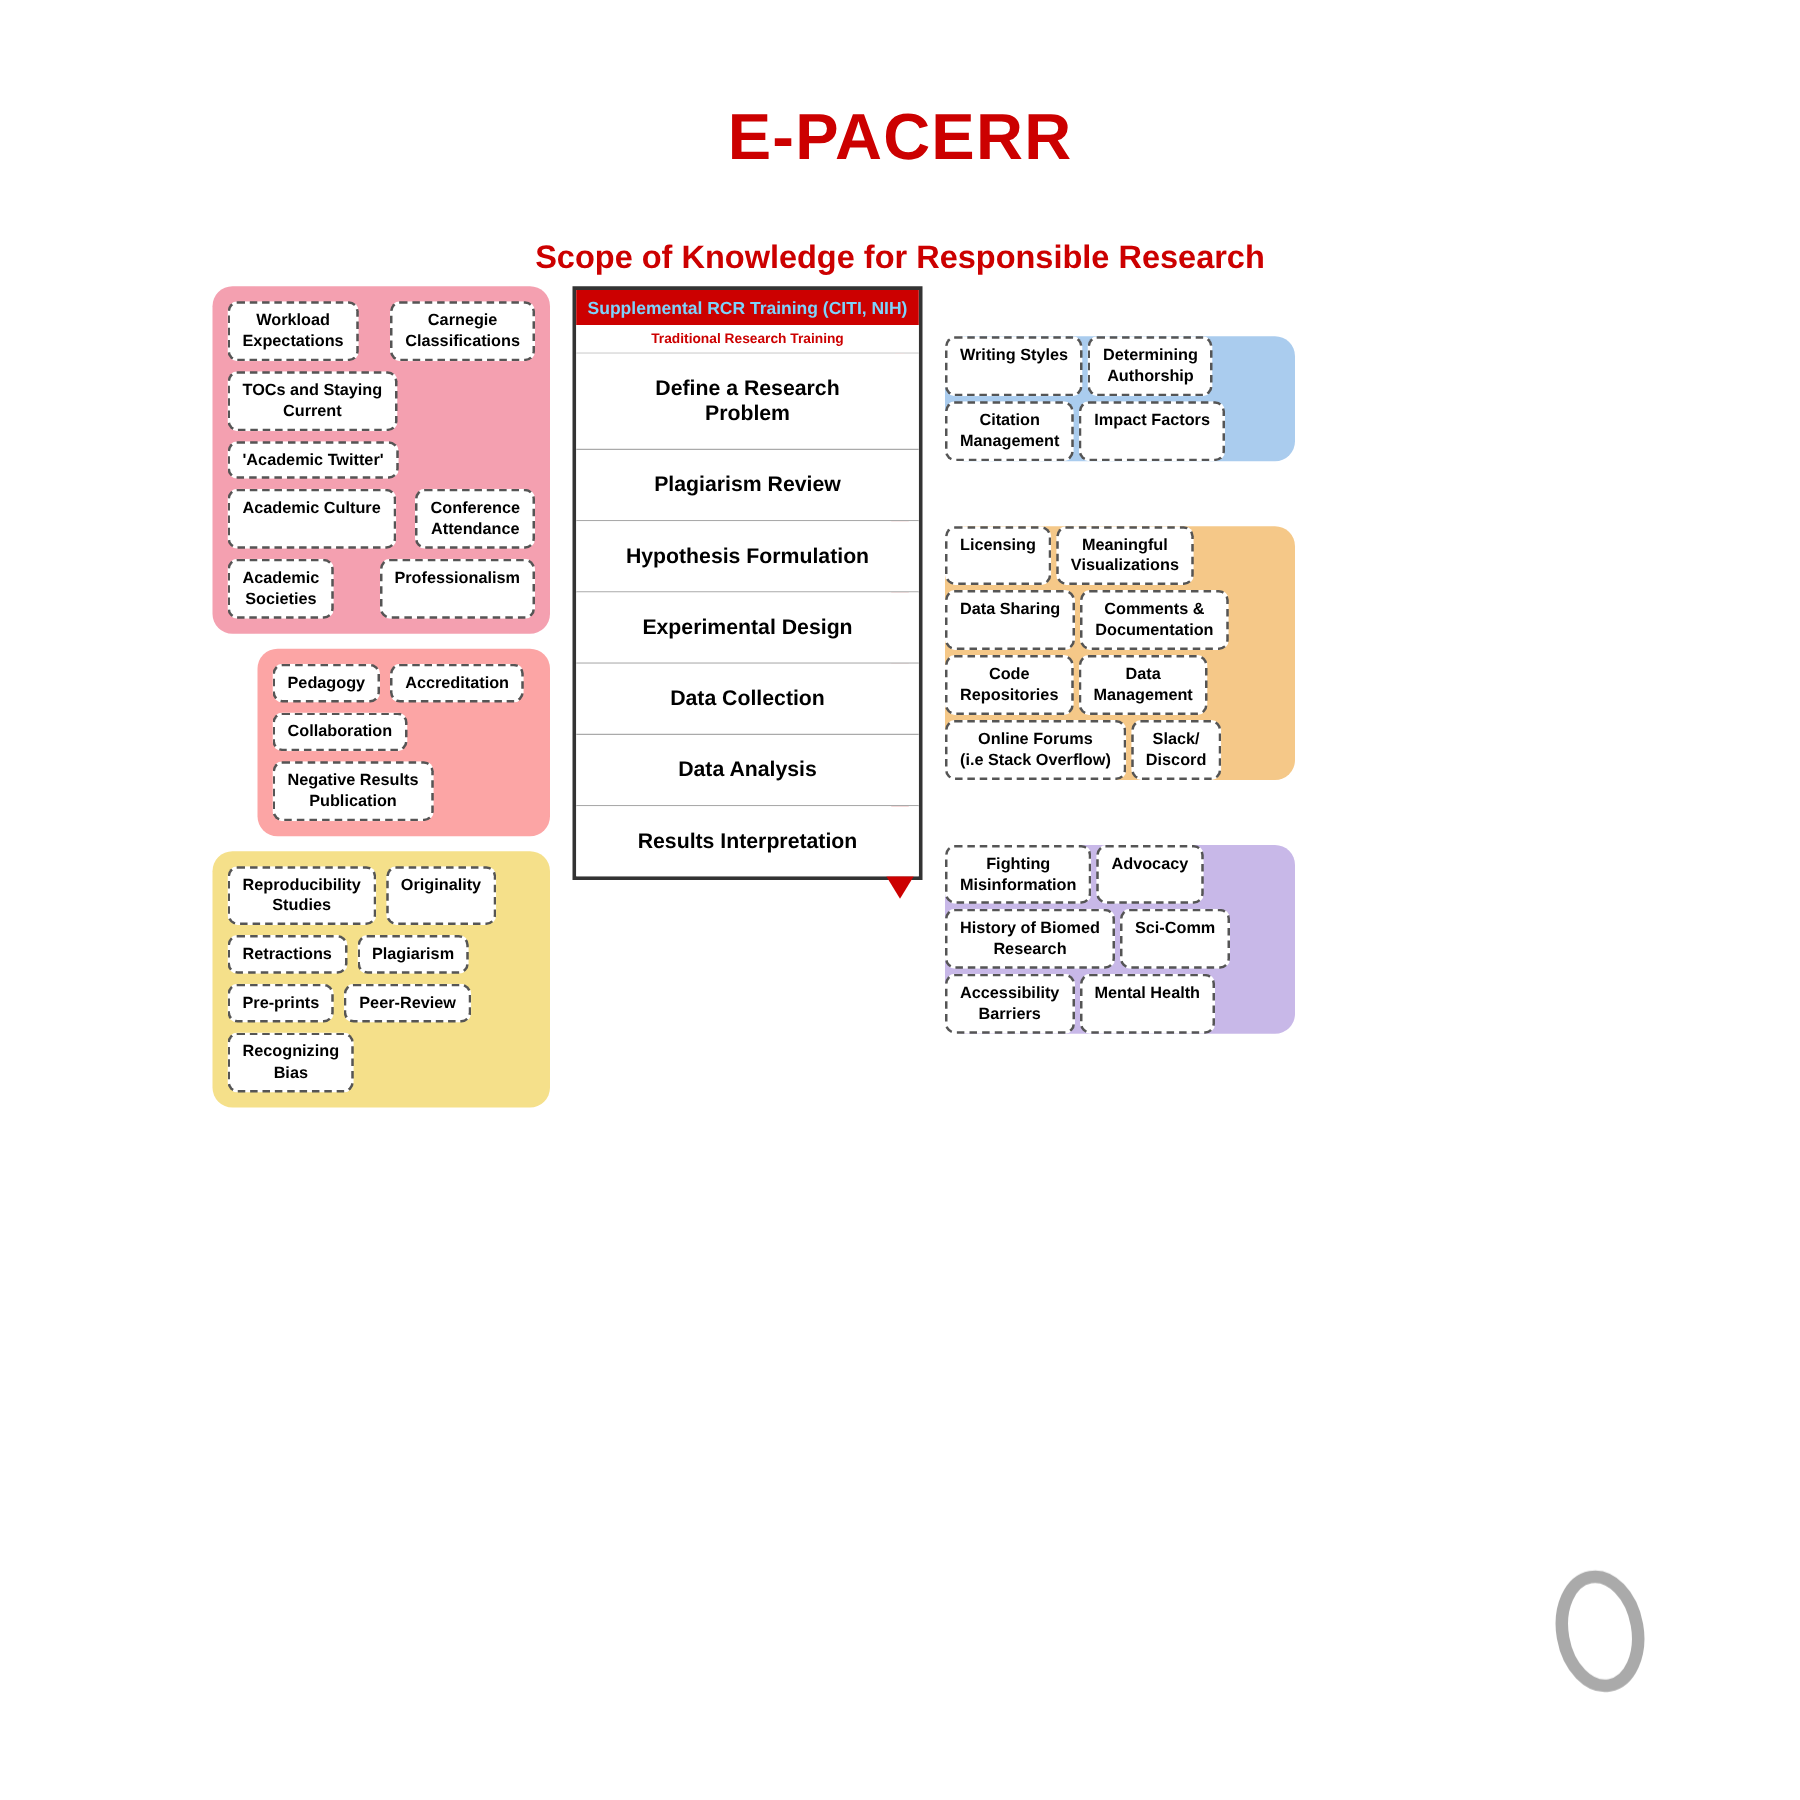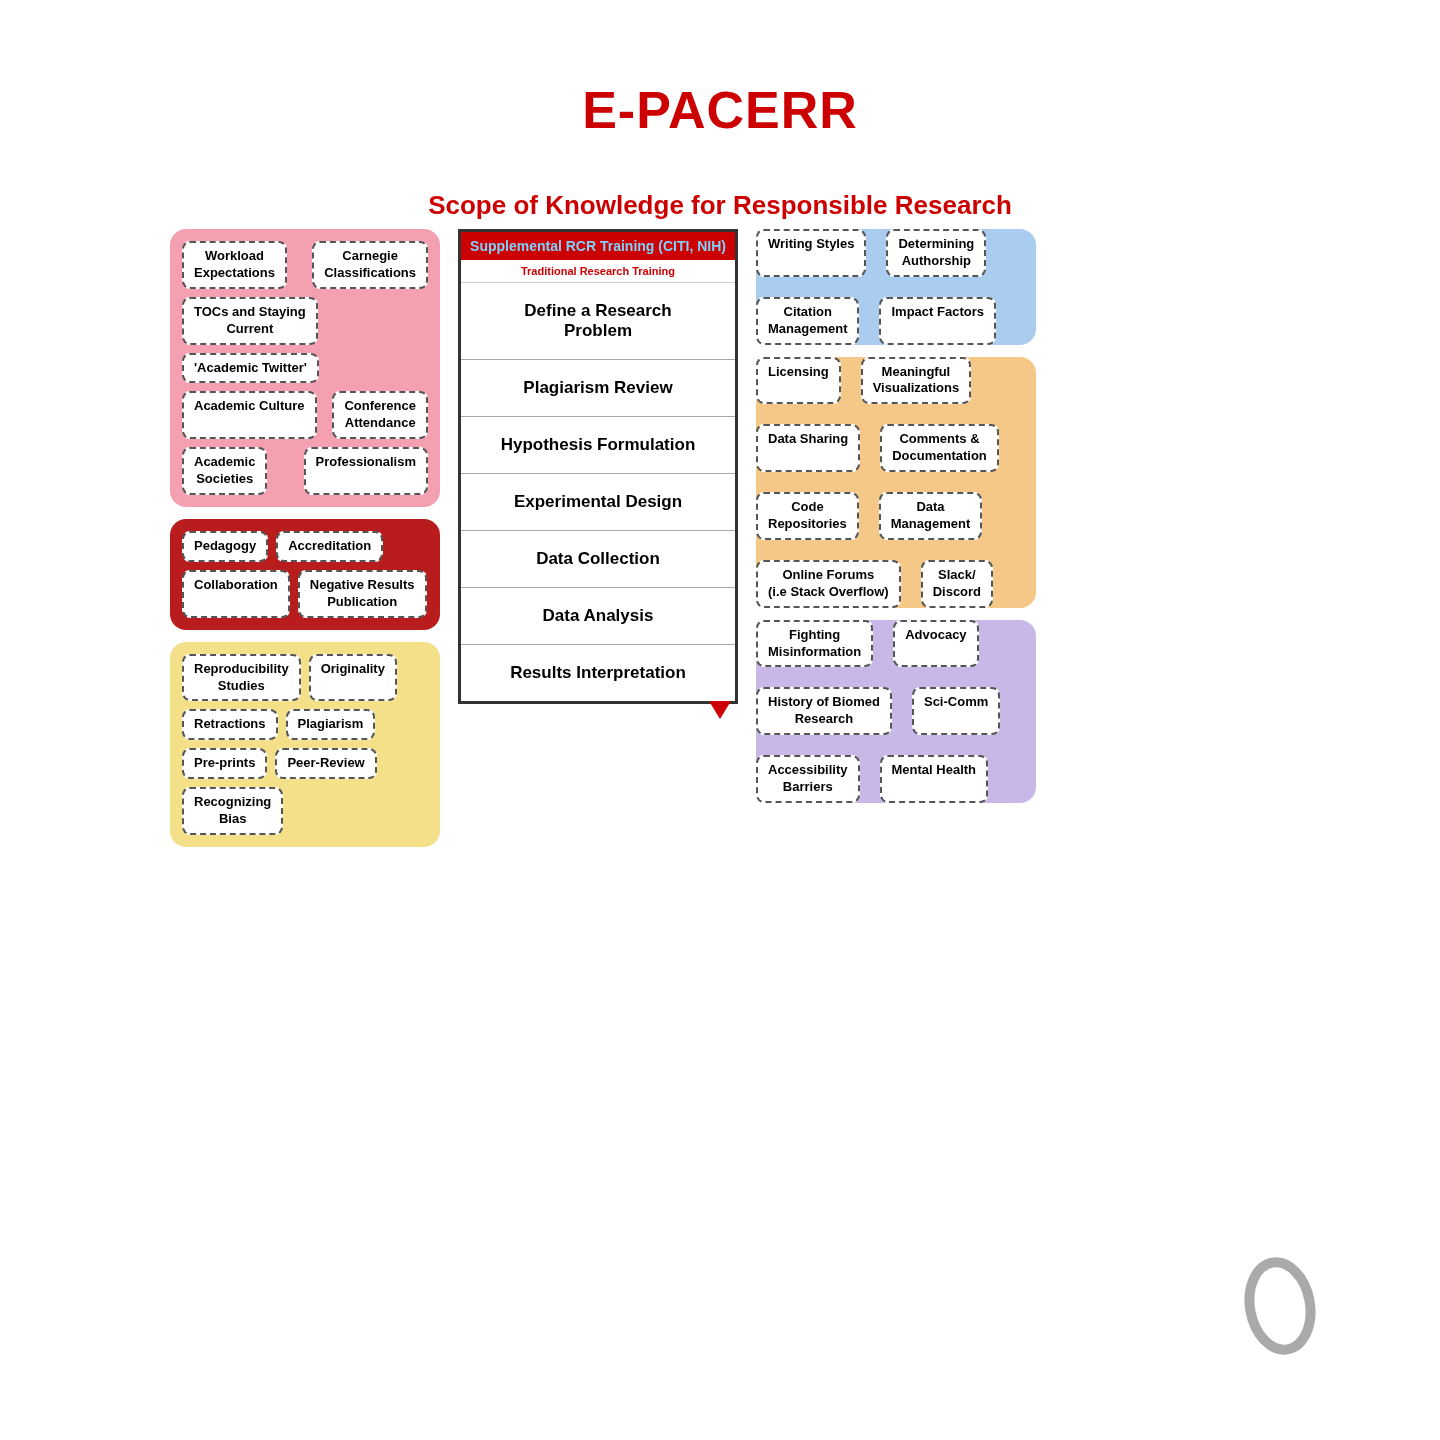--- a/index.html
+++ b/index.html
@@ -49,21 +49,21 @@
 
     .left-group {
       border-radius: 16px;
       padding: 12px;
       display: flex;
       flex-wrap: wrap;
       gap: 8px;
     }
 
     .group-pink { background: #f4a0b0; border: none; justify-content: space-between; }
-    .group-green { background: #b91c1c; border: none; }
+    .group-green { background: #fca5a5; border: none; margin-left: 36px; }
     .group-yellow { background: #f5e08a; border: none; }
 
     .tag {
       border: 2px dashed #555;
       border-radius: 8px;
       padding: 5px 10px;
       font-size: 13px;
       font-weight: 600;
       background: #fff;
       text-align: center;
@@ -119,21 +119,22 @@
       flex-direction: column;
       gap: 12px;
       width: 280px;
     }
 
     .right-group {
       border-radius: 16px;
       padding: 0;
       display: flex;
       flex-wrap: wrap;
-      gap: 20px;
+      gap: 4px;
+      margin-top: 40px;
     }
 
     .group-blue { background: #aaccee; }
     .group-orange { background: #f5c888; }
     .group-purple { background: #c8b8e8; }
 
     .steps-container {
       position: relative;
     }
 

